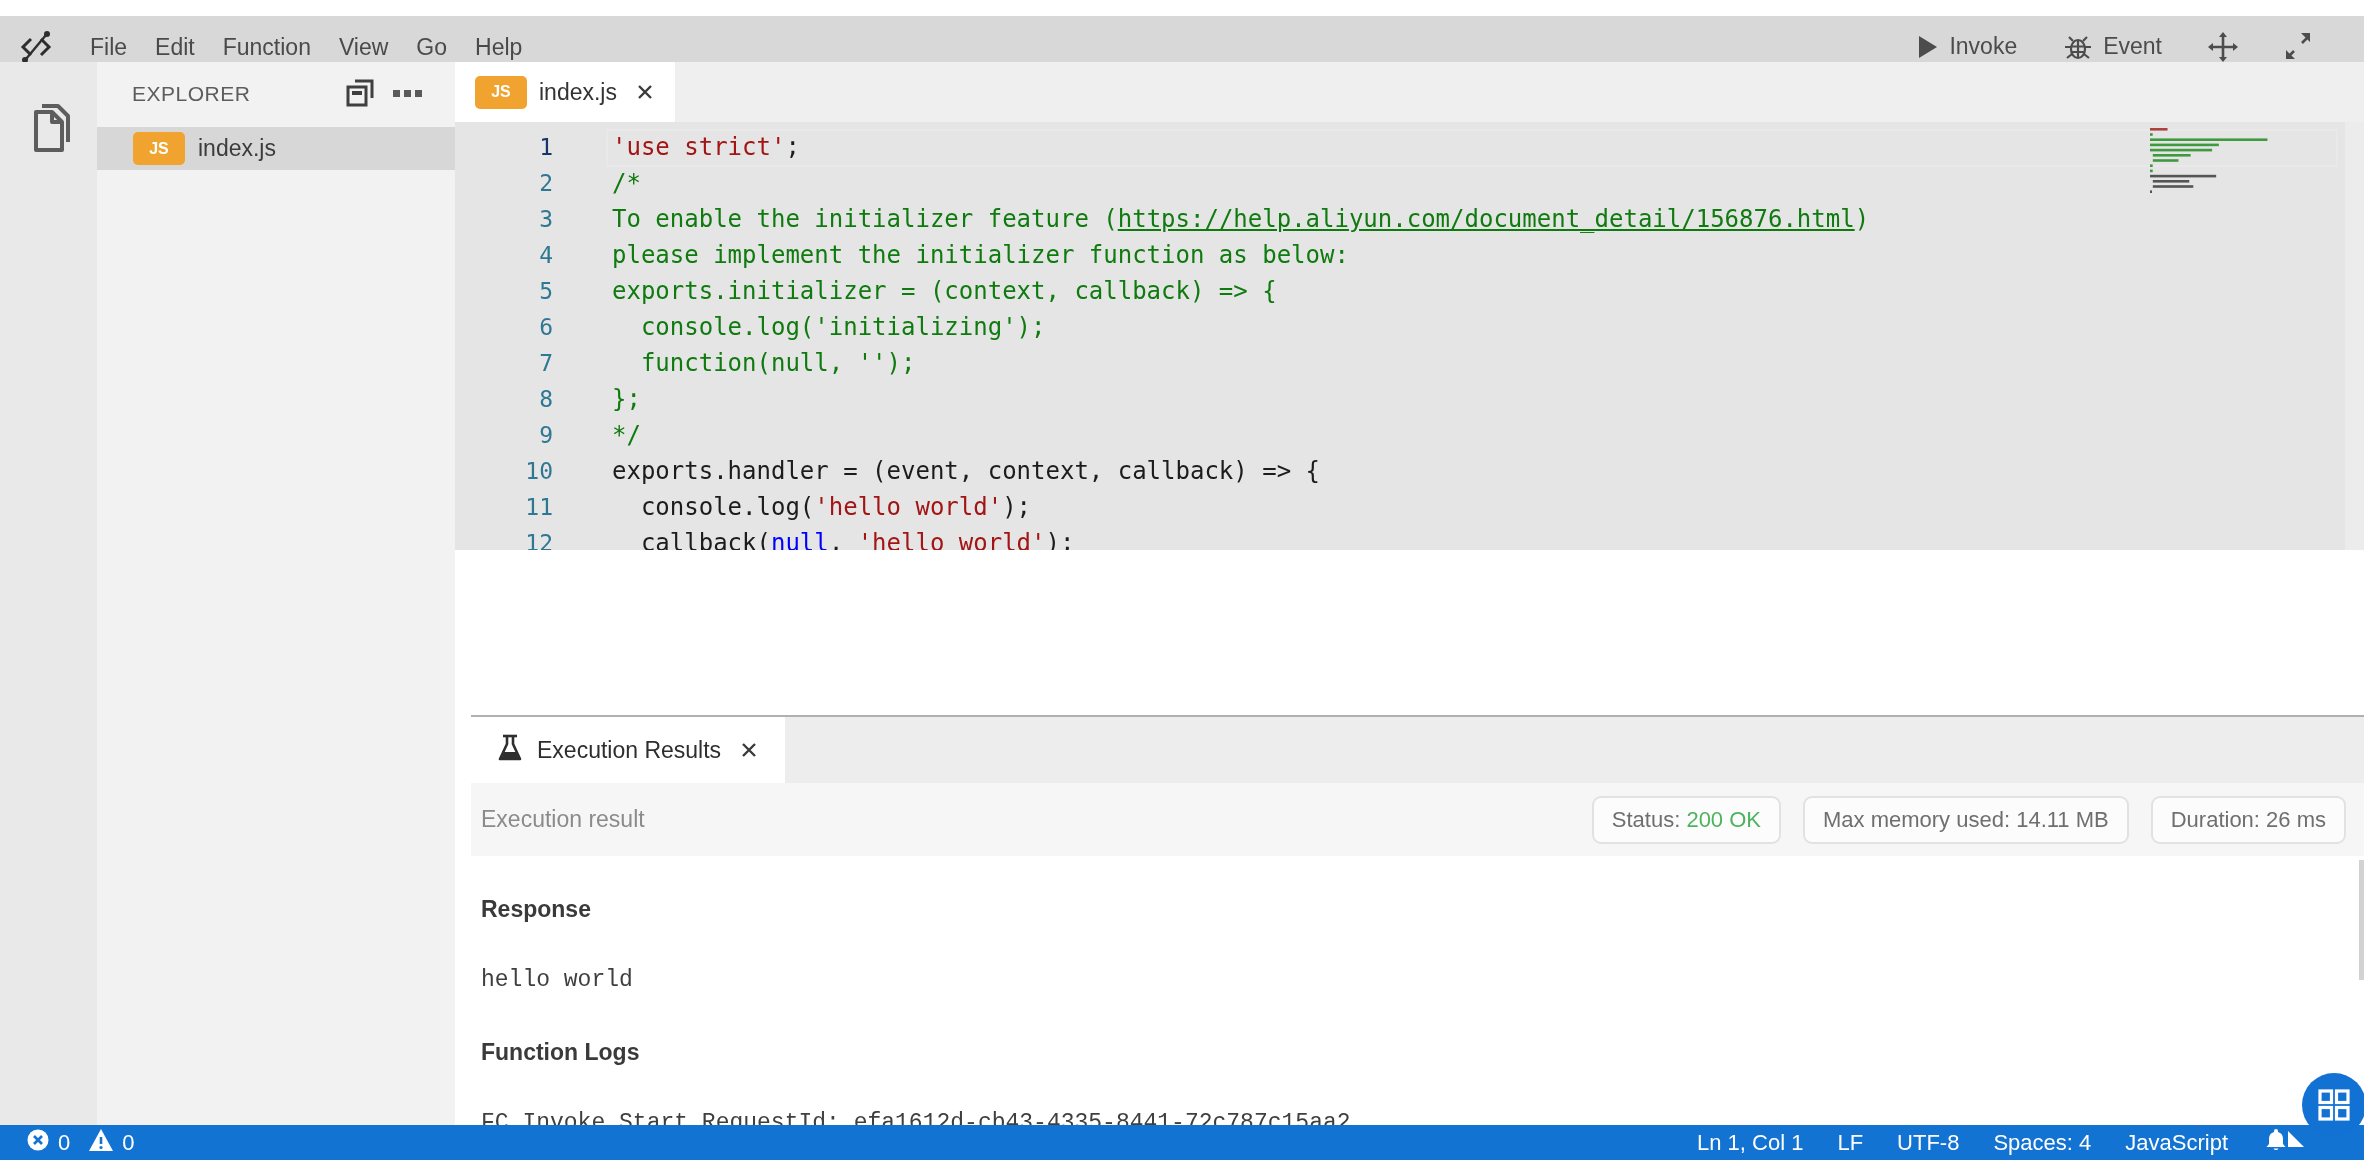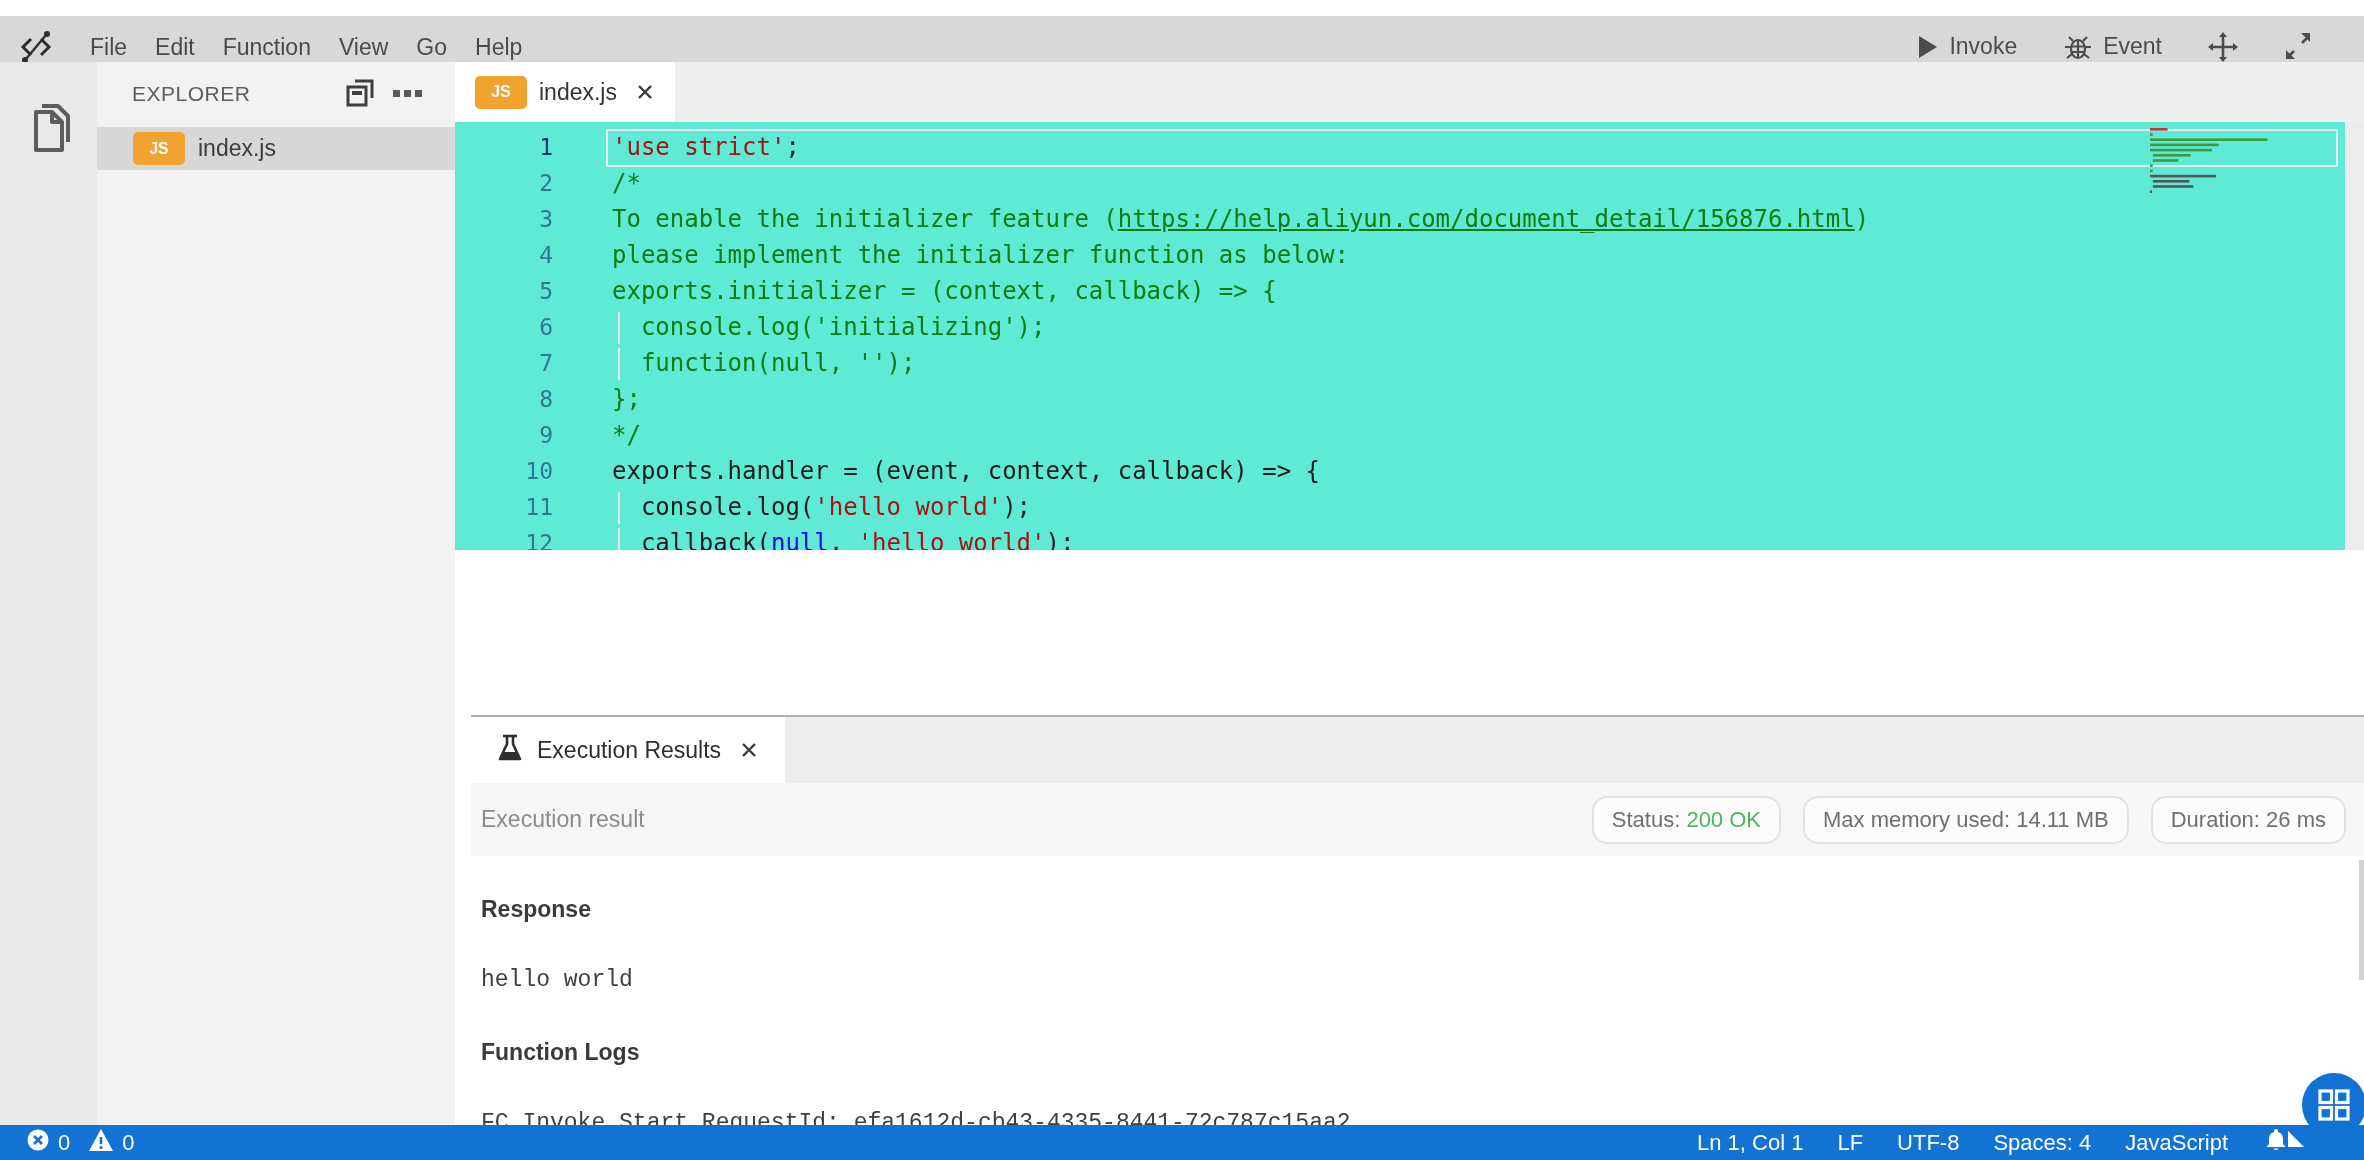--- a/index.html
+++ b/index.html
@@ -34,21 +34,21 @@
   .file-label { font-size:23px; color:#3c3c3c; margin-left:13px; }
 
   
   .editor-area { position:absolute; left:455px; top:62px; width:1909px; height:1063px; background:#fff; }
   .tabbar { position:absolute; left:0; top:0; width:100%; height:60px; background:#efefef; }
   .tab { position:absolute; left:0; top:0; height:60px; background:#fff; display:flex;
          align-items:center; padding:0 20px; }
   .tab-label { font-size:23px; color:#333; margin-left:12px; }
   .close-x { margin-left:18px; display:flex; align-items:center; }
 
-  .editor { position:absolute; left:0; top:60px; width:100%; height:428px; background:#5eead4; overflow:hidden; }
+  .editor { position:absolute; left:0; top:60px; width:100%; height:428px; background:#e5e5e5; overflow:hidden; }
   .code-rows { position:relative; padding-top:7px; }
   .code-row { position:relative; height:36px; line-height:36px; white-space:pre;
               font-family:"DejaVu Sans Mono", monospace; font-size:24px; }
   .gutter { display:inline-block; width:145px; padding-right:47px; text-align:right;
             color:#2f7893; font-size:23px; vertical-align:top; }
   .gutter.active { color:#13366b; }
   .code-text { padding-left:12px; color:#1c1c1c; }
   .seg-cmt { color:#0f7b0f; }
   .seg-str { color:#a31515; }
   .seg-kw  { color:#0000ff; }
@@ -63,21 +63,21 @@
   
   .panel { position:absolute; left:16px; top:653px; width:100%; height:410px; border-top:2px solid #b0b0b0; }
   .panel-tabrow { position:relative; height:66px; background:#ededed; }
   .panel-tab { position:absolute; left:0; top:0; height:66px; background:#fff;
                display:flex; align-items:center; padding:0 26px; }
   .panel-tab-label { font-size:23px; color:#2e2e2e; margin-left:14px; }
   .panel-header { position:relative; height:73px; background:#f6f6f6;
                   display:flex; align-items:center; }
   .panel-header-label { font-size:23px; color:#8b8b8b; margin-left:10px; }
   .badges { margin-left:auto; margin-right:34px; display:flex; gap:22px; }
-  .badge { border:2px solid #e2e2e2; background:#fcfcfc; border-radius:15px; padding:9px 18px;
+  .badge { border:2px solid #e2e2e2; background:#fcfcfc; border-radius:9px; padding:9px 18px;
            font-size:22px; color:#6f6f6f; white-space:nowrap; }
   .badge .hl { color:#4db45e; }
   .panel-content { position:relative; height:271px; background:#fff; padding:40px 0 0 10px; }
   .section-heading { font-size:23px; font-weight:bold; color:#3a3a3a; margin-bottom:44px; }
   .section-body { font-family:"Liberation Mono", monospace; font-size:23px; color:#3f3f3f; margin-bottom:46px; }
   .panel-scroll-thumb { position:absolute; right:0; top:4px; width:21px; height:120px; background:#d2d2d2; }
 
   
   .statusbar { position:absolute; left:0; top:1125px; width:2364px; height:35px; background:#1373d2;
                display:flex; align-items:center; color:#fff; font-size:22px; }

